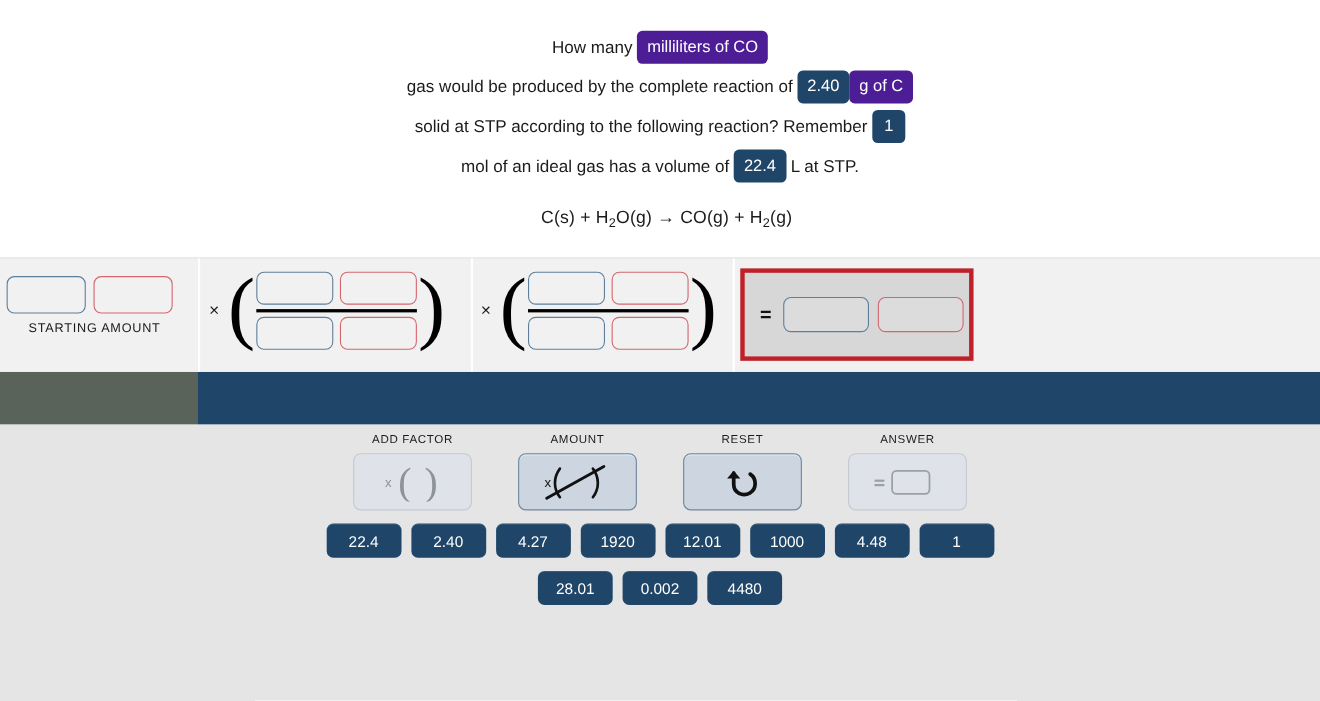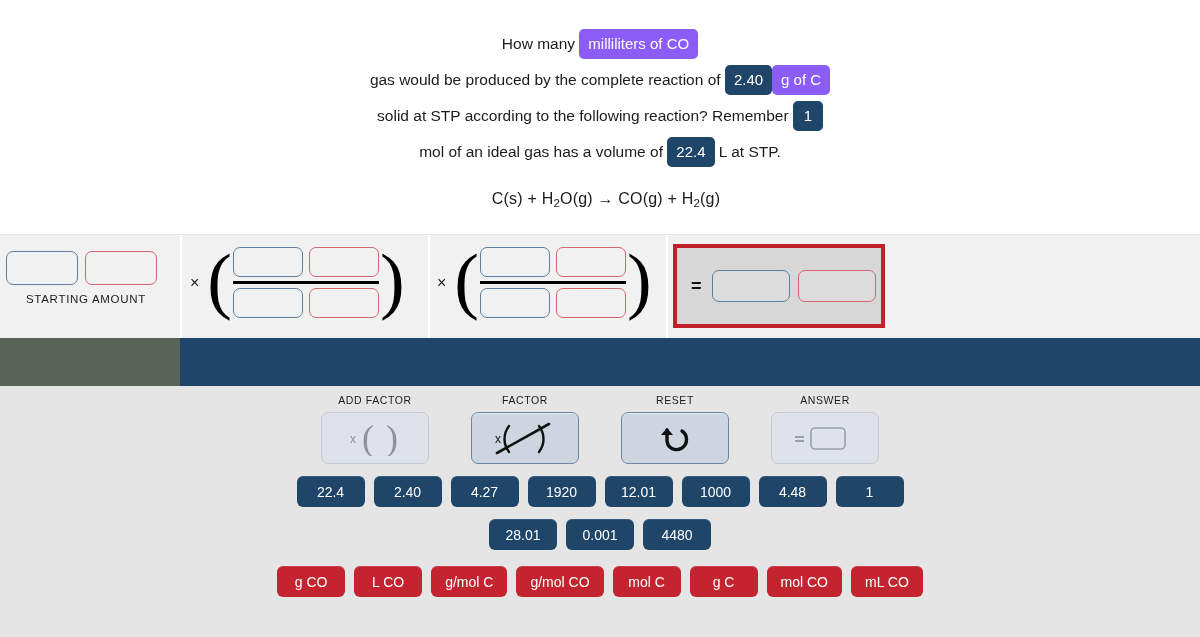--- a/index.html
+++ b/index.html
@@ -33,21 +33,21 @@
     border-radius: 5px;
     color: #ffffff;
     font-size: 15px;
     line-height: 1;
     padding: 7px 9px 8px 9px;
     vertical-align: middle;
     position: relative;
     top: -1px;
   }
   .chip.blue { background: #1f4568; }
-  .chip.red  { background: #8b5cf6; }
+  .chip.red  { background: #4c1d95; }
   .chip.num  { min-width: 30px; text-align: center; }
   .chip.num-wide { min-width: 38px; text-align: center; }
 
   #equation {
     text-align: center;
     font-size: 16px;
     color: #1b1b1b;
     margin-top: 20px;
     letter-spacing: .2px;
     padding-left: 12px;
@@ -304,21 +304,21 @@
       <div class="tool-btn disabled">
         <svg width="70" height="36" viewBox="0 0 70 36">
           <text x="10" y="23" font-family="Liberation Sans, sans-serif" font-size="12" fill="#8e9299">x</text>
           <text x="22" y="30" font-family="Liberation Serif, serif" font-size="36" fill="#8e9299">(</text>
           <text x="46" y="30" font-family="Liberation Serif, serif" font-size="36" fill="#8e9299">)</text>
         </svg>
       </div>
     </div>
 
     <div class="tool">
-      <div class="tool-label">FACTOR</div>
+      <div class="tool-label">AMOUNT</div>
       <div class="tool-btn enabled">
         <svg width="76" height="38" viewBox="0 0 76 38">
           <text x="8" y="24" font-family="Liberation Sans, sans-serif" font-size="12" fill="#111">x</text>
           <path d="M22 7 C16 15, 16 25, 22 33" stroke="#111" stroke-width="2.4" fill="none" stroke-linecap="round"></path>
           <path d="M52 7 C58 15, 58 25, 52 33" stroke="#111" stroke-width="2.4" fill="none" stroke-linecap="round"></path>
           <path d="M10 34 L62 5" stroke="#111" stroke-width="2.6" fill="none" stroke-linecap="round"></path>
         </svg>
       </div>
     </div>
 
@@ -351,28 +351,18 @@
     <div class="tile navy">4.27</div>
     <div class="tile navy">1920</div>
     <div class="tile navy">12.01</div>
     <div class="tile navy">1000</div>
     <div class="tile navy">4.48</div>
     <div class="tile navy">1</div>
   </div>
 
   <div class="tile-row" id="number-tile-row-2">
     <div class="tile navy">28.01</div>
-    <div class="tile navy">0.001</div>
+    <div class="tile navy">0.002</div>
     <div class="tile navy">4480</div>
   </div>
 
-  <div class="tile-row" id="unit-tile-row">
-    <div class="tile red">g CO</div>
-    <div class="tile red">L CO</div>
-    <div class="tile red">g/mol C</div>
-    <div class="tile red">g/mol CO</div>
-    <div class="tile red">mol C</div>
-    <div class="tile red">g C</div>
-    <div class="tile red">mol CO</div>
-    <div class="tile red">mL CO</div>
-  </div>
 
 </div>
 
 </body></html>

